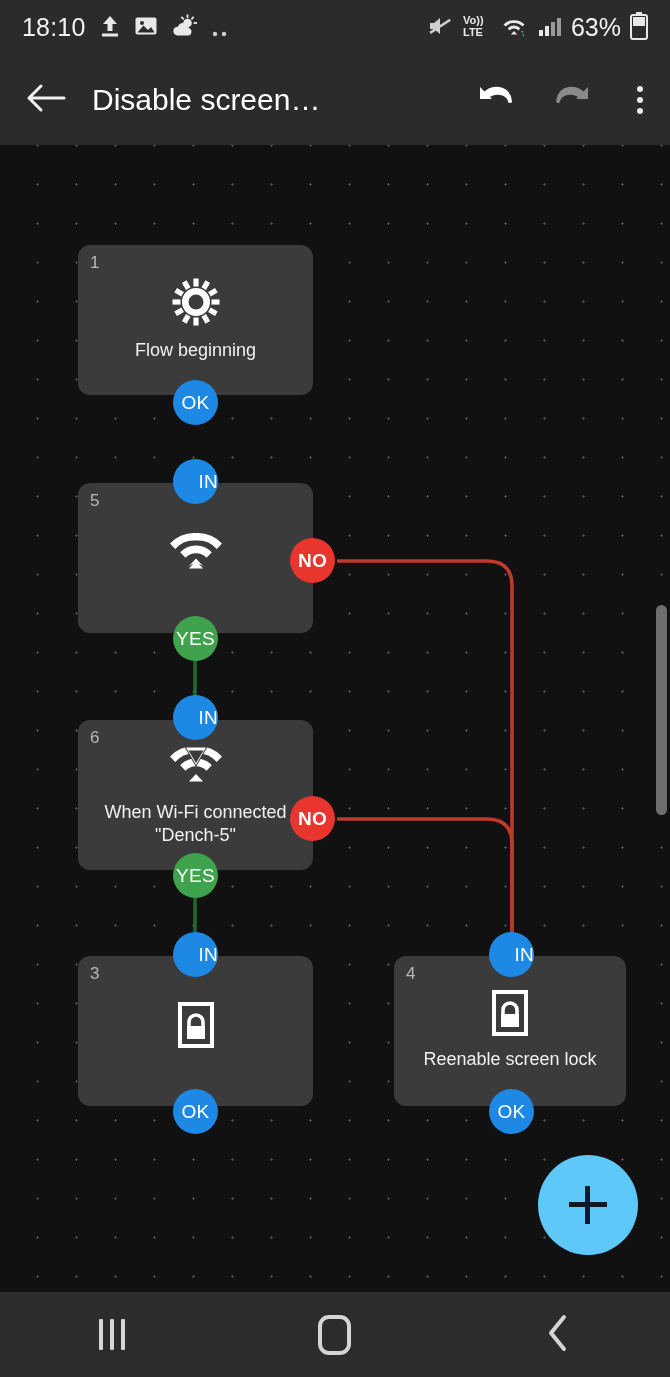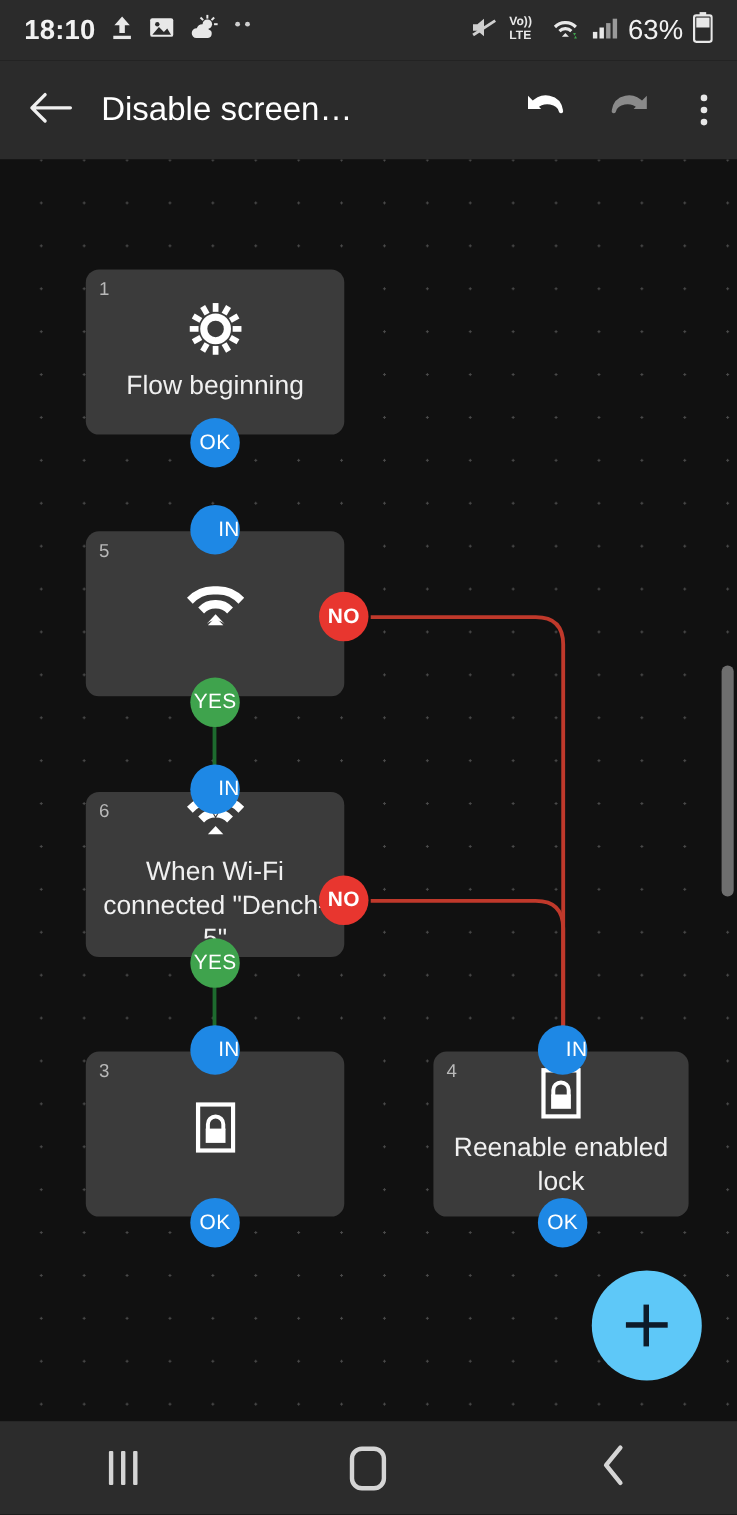--- a/index.html
+++ b/index.html
@@ -11,21 +11,21 @@
   }
   #screen { position: relative; width: 670px; height: 1377px; background: #111; }
 
   
   #statusbar {
     position: absolute; left: 0; top: 0; width: 670px; height: 55px;
     background: #2b2b2b; color: #eaeaea;
     display: flex; align-items: center; justify-content: space-between;
     padding: 0 22px;
   }
-  .sb-left { display: flex; align-items: flex-start; gap: 13px; font-weight: bold; }
+  .sb-left { display: flex; align-items: flex-end; gap: 13px; }
   .sb-right { display: flex; align-items: center; gap: 9px; }
   .sb-clock { font-size: 25px; letter-spacing: .2px; color: #f2f2f2; }
   .sb-ico { display: block; }
   .sb-batt-text { font-size: 25px; color: #f2f2f2; }
 
   
   #toolbar {
     position: absolute; left: 0; top: 55px; width: 670px; height: 90px;
     background: #2b2b2b;
     display: flex; align-items: center;
@@ -63,21 +63,21 @@
     position: absolute; left: 12px; top: 8px;
     font-size: 17px; color: #b9b9b9;
   }
   .node .body {
     position: absolute; left: 0; right: 0; top: 0; bottom: 0;
     display: flex; flex-direction: column; align-items: center; justify-content: center;
     padding: 0 10px;
   }
   .node .icon { margin-bottom: 12px; display: flex; align-items: center; justify-content: center; }
   .node .label {
-    font-size: 24px; color: #f0f0f0; text-align: center; line-height: 1.28;
+    font-size: 18px; color: #f0f0f0; text-align: center; line-height: 1.28;
   }
 
   
   .port {
     position: absolute;
     width: 45px; height: 45px; border-radius: 50%;
     display: flex; align-items: center; justify-content: center;
     font-size: 19px; color: #ffffff; letter-spacing: .3px;
   }
   .port.in  { background: #1e88e5; justify-content: flex-end; }
@@ -350,21 +350,21 @@
     <div class="node" style="left:394px; top:811px; width:232px; height:150px;">
       <span class="idx">4</span>
       <div class="body">
         <span class="icon">
           <svg width="36" height="46" viewBox="0 0 36 46">
             <rect x="2" y="2" width="32" height="42" fill="none" stroke="#ffffff" stroke-width="4"></rect>
             <path d="M11 25 v-5 a7 7 0 0 1 14 0 v5" fill="none" stroke="#ffffff" stroke-width="3.6"></path>
             <rect x="9" y="24" width="18" height="13" fill="#ffffff"></rect>
           </svg>
         </span>
-        <span class="label">Reenable enabled lock</span>
+        <span class="label">Reenable screen lock</span>
       </div>
     </div>
     <div class="port in" style="left:489px; top:787px;">
       <span>IN</span>
     </div>
     <div class="port ok" style="left:489px; top:944px;">
       <span>OK</span>
     </div>
 
     <div id="vscroll"></div>

